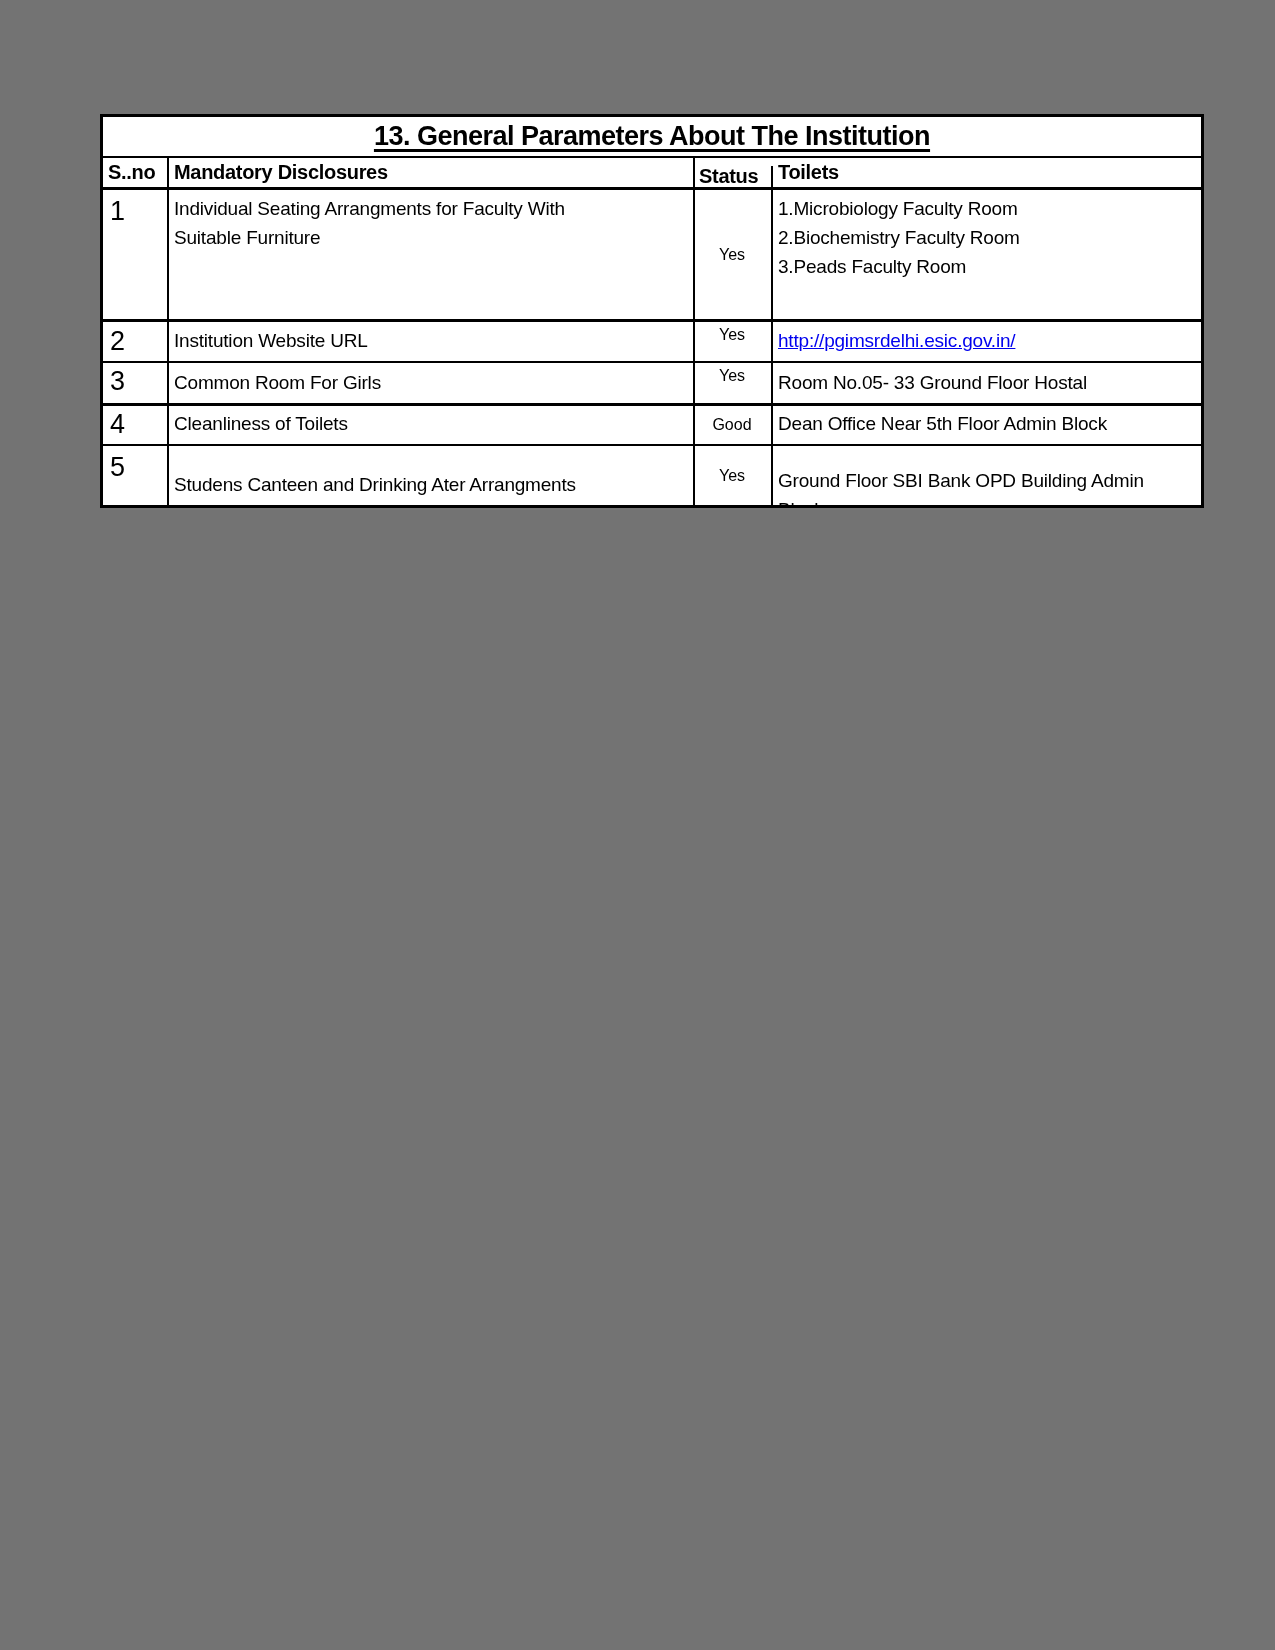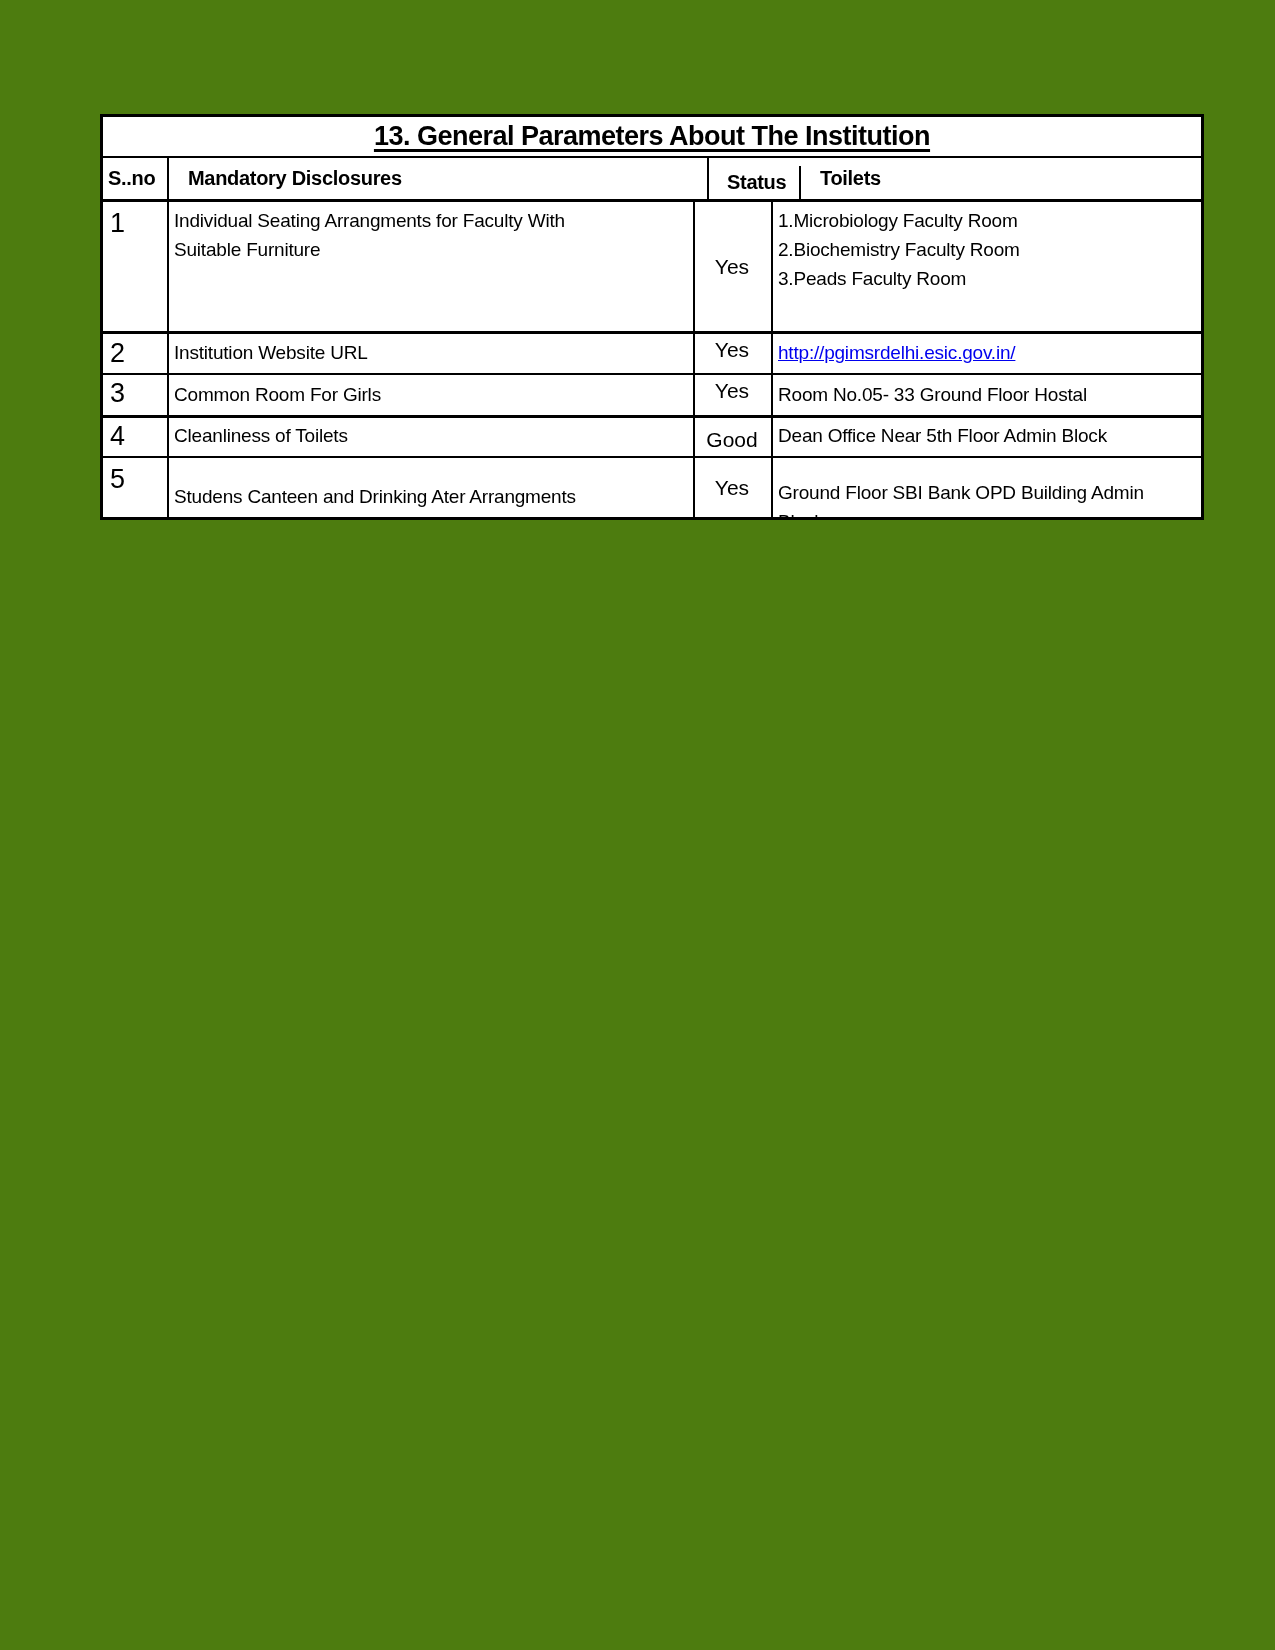--- a/index.html
+++ b/index.html
@@ -9,21 +9,21 @@
     height: 1650px;
     background: #ffffff;
     font-family: "Liberation Sans", "DejaVu Sans", sans-serif;
     color: #000000;
     overflow: hidden;
   }
   .page {
     position: relative;
     width: 1275px;
     height: 1650px;
-    background: #4d7c0f;
+    background: #737373;
   }
   .doc-table {
     position: absolute;
     left: 100px;
     top: 114px;
     width: 1104px;
     box-sizing: border-box;
     border: 3px solid #000000;
     background: #ffffff;
   }
@@ -41,21 +41,21 @@
   }
   .title-text {
     font-size: 27px;
     font-weight: bold;
     letter-spacing: -0.5px;
     text-decoration: underline;
     text-decoration-thickness: 2.5px;
     text-underline-offset: 4px;
     white-space: nowrap;
   }
-  .header-row { height: 44px; border-bottom: 3px solid #000000; gap: 14px; }
+  .header-row { height: 32px; border-bottom: 3px solid #000000; }
   .r1 { height: 132px; border-bottom: 3px solid #000000; }
   .r2 { height: 41px;  border-bottom: 2px solid #000000; }
   .r3 { height: 43px;  border-bottom: 3px solid #000000; }
   .r4 { height: 40px;  border-bottom: 2px solid #000000; }
   .r5 { height: 59px; }
   .cell {
     box-sizing: border-box;
     border-right: 2px solid #000000;
     display: flex;
     flex-direction: column;
@@ -80,21 +80,21 @@
     padding-left: 7px;
     justify-content: flex-start;
   }
   .txt {
     font-size: 19px;
     line-height: 29px;
     letter-spacing: -0.2px;
     white-space: pre-line;
   }
   .status {
-    font-size: 21px;
+    font-size: 16px;
     line-height: 1.1;
     align-items: center;
     padding-left: 0;
     padding-right: 2px;
   }
   .v-top    { justify-content: flex-start; padding-top: 4px; }
   .v-bottom { justify-content: flex-end;   padding-bottom: 6px; }
   .v-center { justify-content: center; }
   a.doc-link {
     color: #0000EE;

